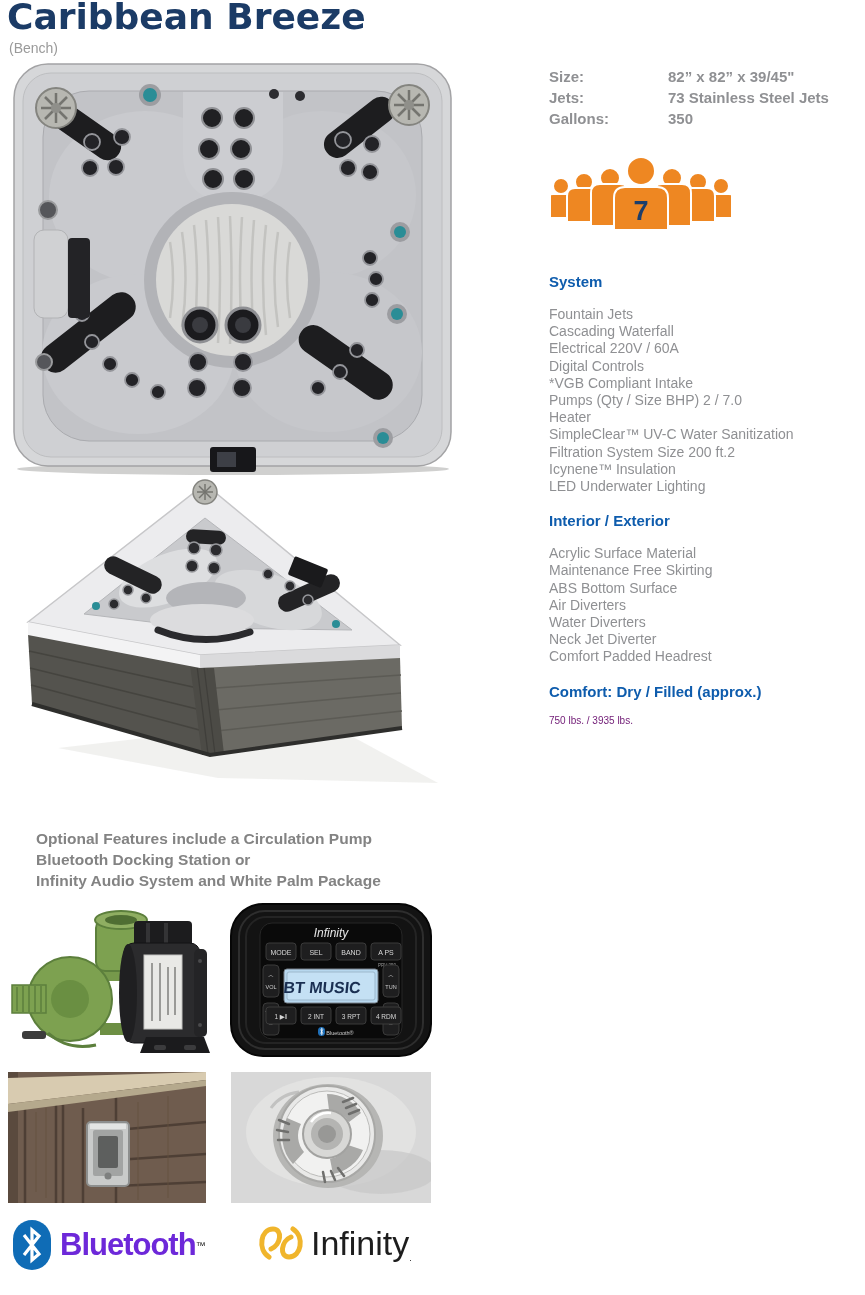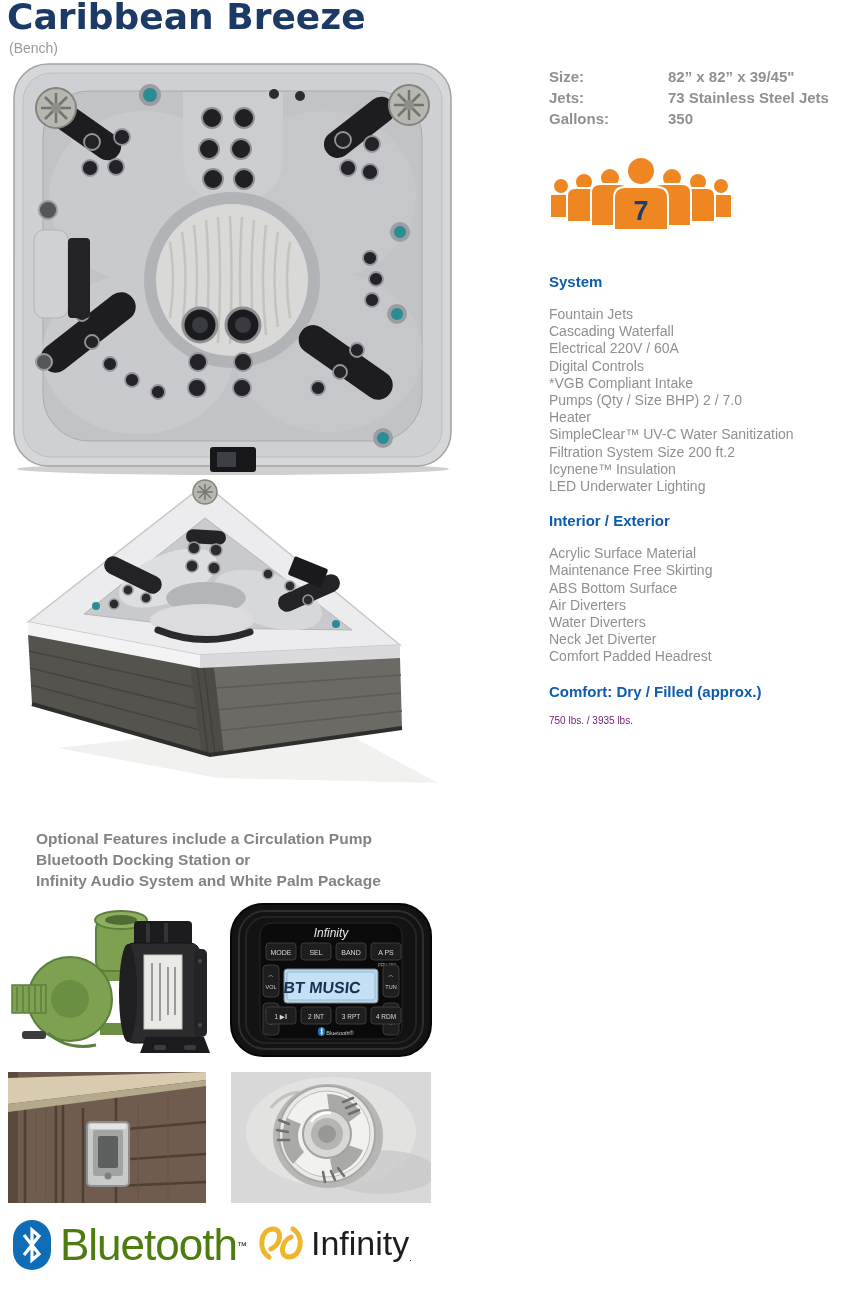--- a/index.html
+++ b/index.html
@@ -22,21 +22,21 @@
   .h-interior{margin-top:17px;}
   .h-weight{margin-top:17px;}
   .weight-val{margin-top:15px;font-size:10px;color:#701a75;}
   
   .optional{left:8px;top:828px;font-size:15.5px;font-weight:bold;color:#838383;line-height:21px;margin-left:28px;}
   
   .imgbox{display:block;}
   svg text{font-family:"Liberation Sans",sans-serif;}
   
   .btlogo{left:12px;top:1219px;display:flex;align-items:center;}
-  .btlogo .word{font-size:44px;font-weight:normal;color:#4d7c0f;letter-spacing:-1px;
+  .btlogo .word{font-size:31px;font-weight:bold;color:#6d28d9;letter-spacing:-1px;
                 font-family:"Liberation Sans",sans-serif;margin-left:8px;}
   .btlogo sup{font-size:10px;color:#141414;vertical-align:18px;}
   .inflogo{left:255px;top:1219px;display:flex;align-items:center;}
   .inflogo .word{font-size:34px;color:#1d1d1d;letter-spacing:0px;margin-left:4px;}
   .inflogo .reg{font-size:9px;color:#1d1d1d;align-self:flex-end;margin-bottom:4px;}
 </style>
 </head>
 <body>
 
 <div class="page">

